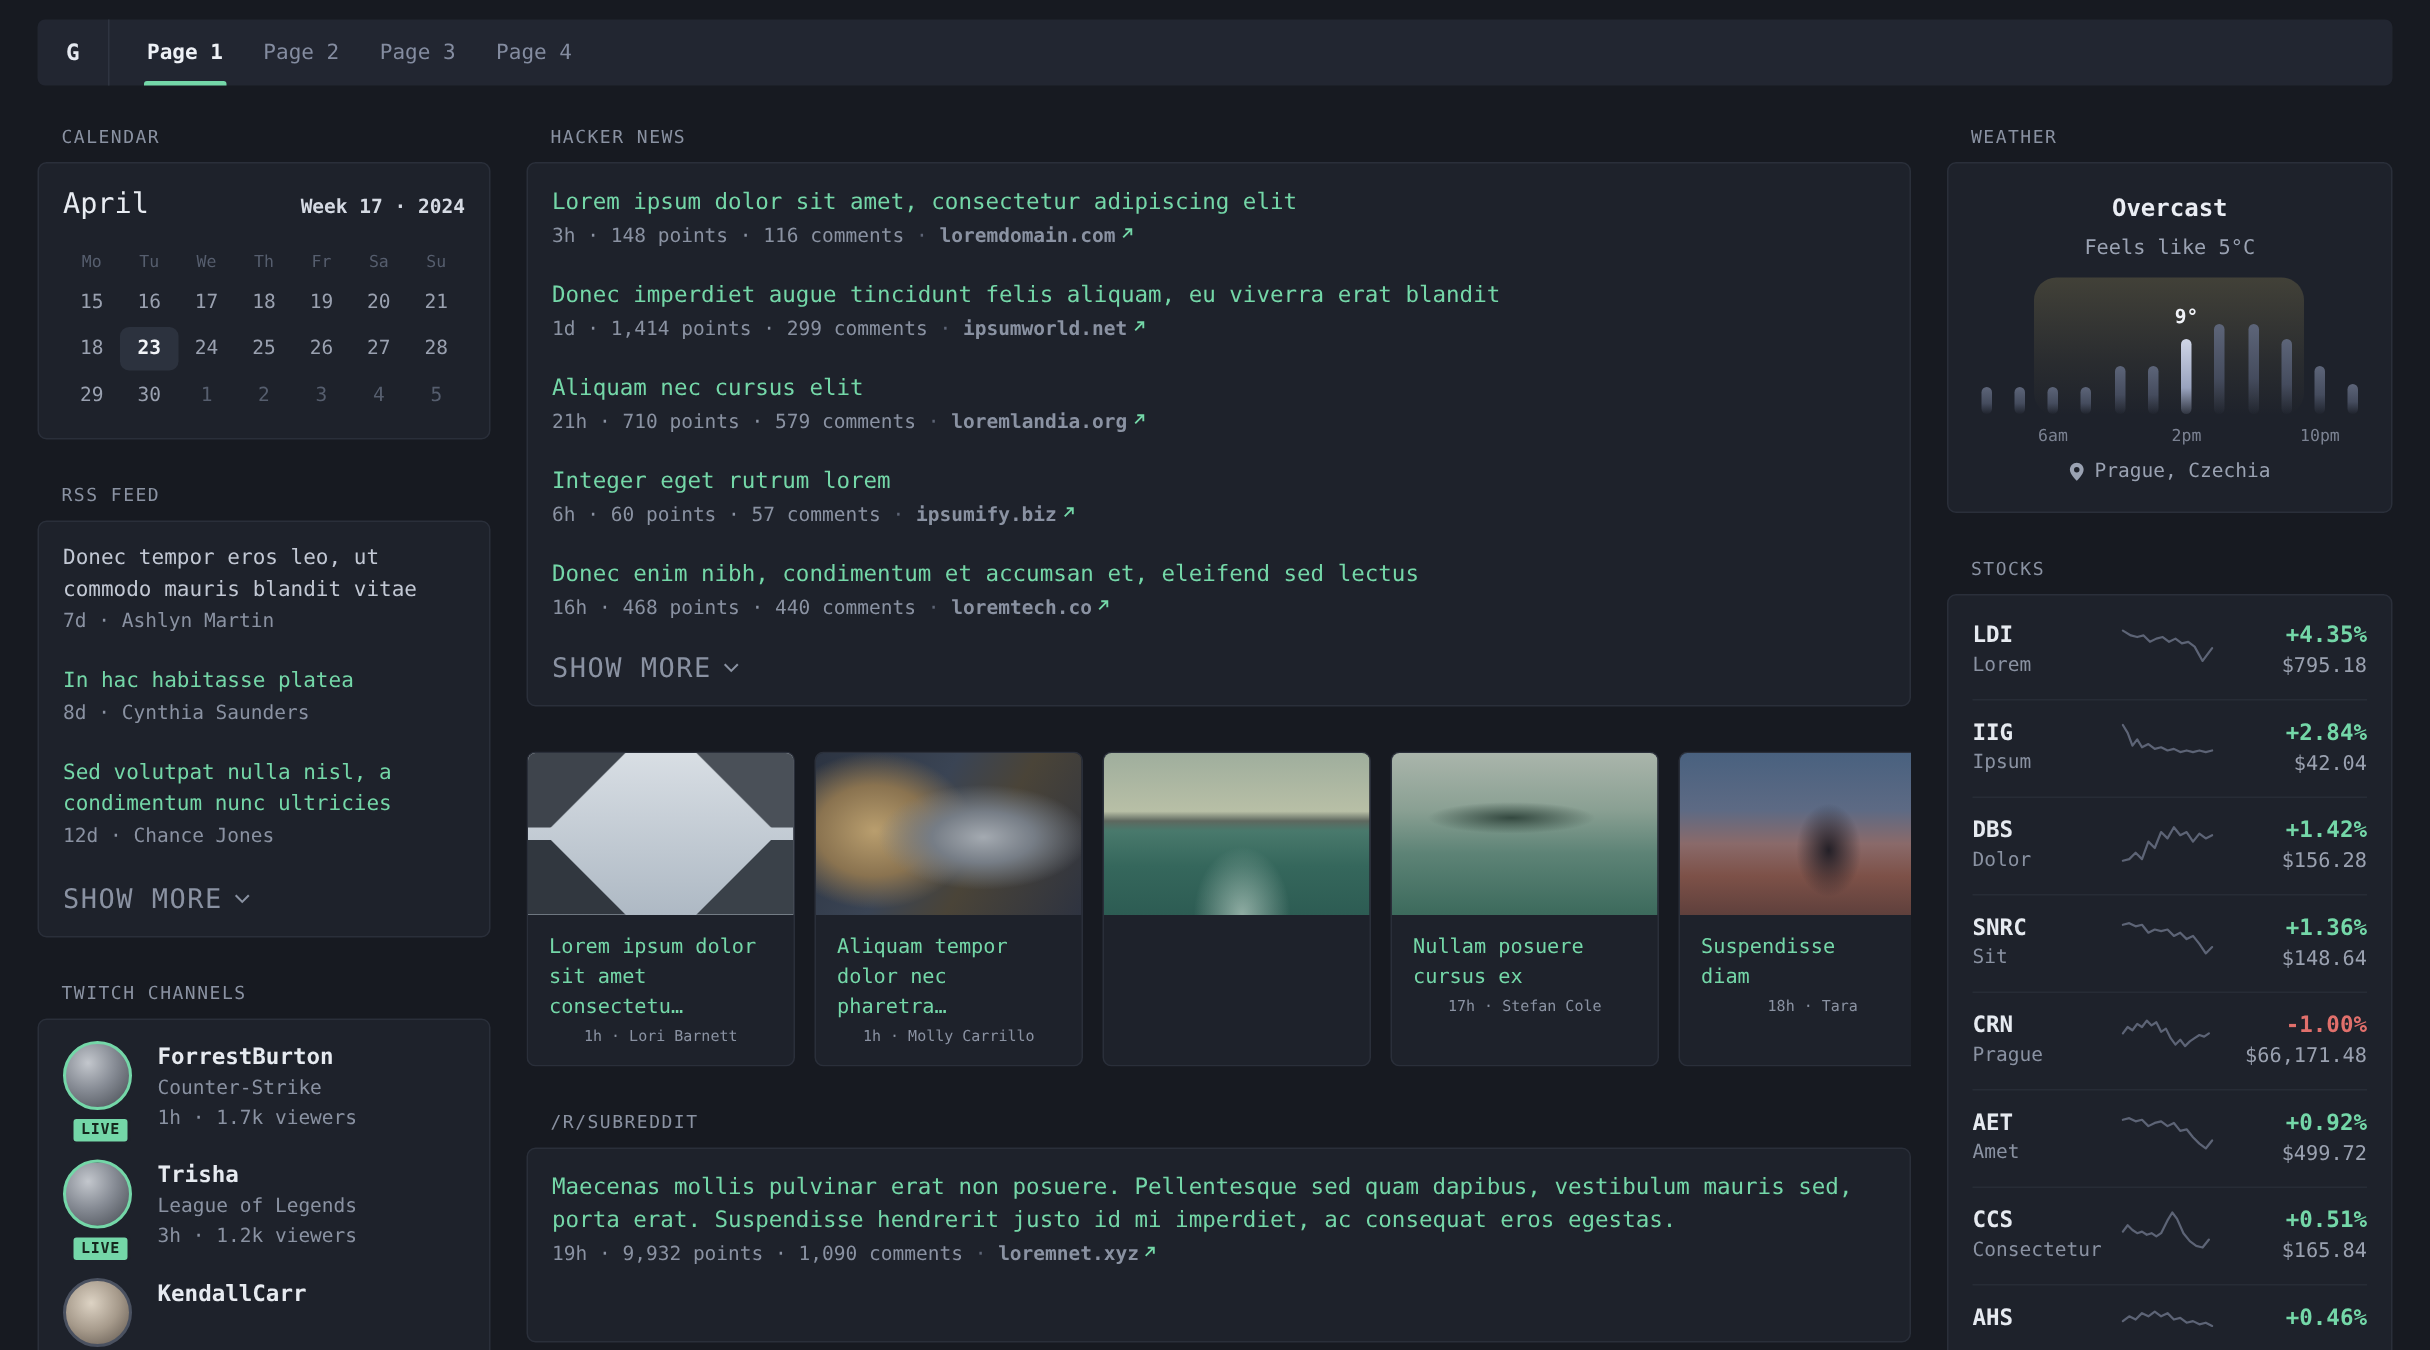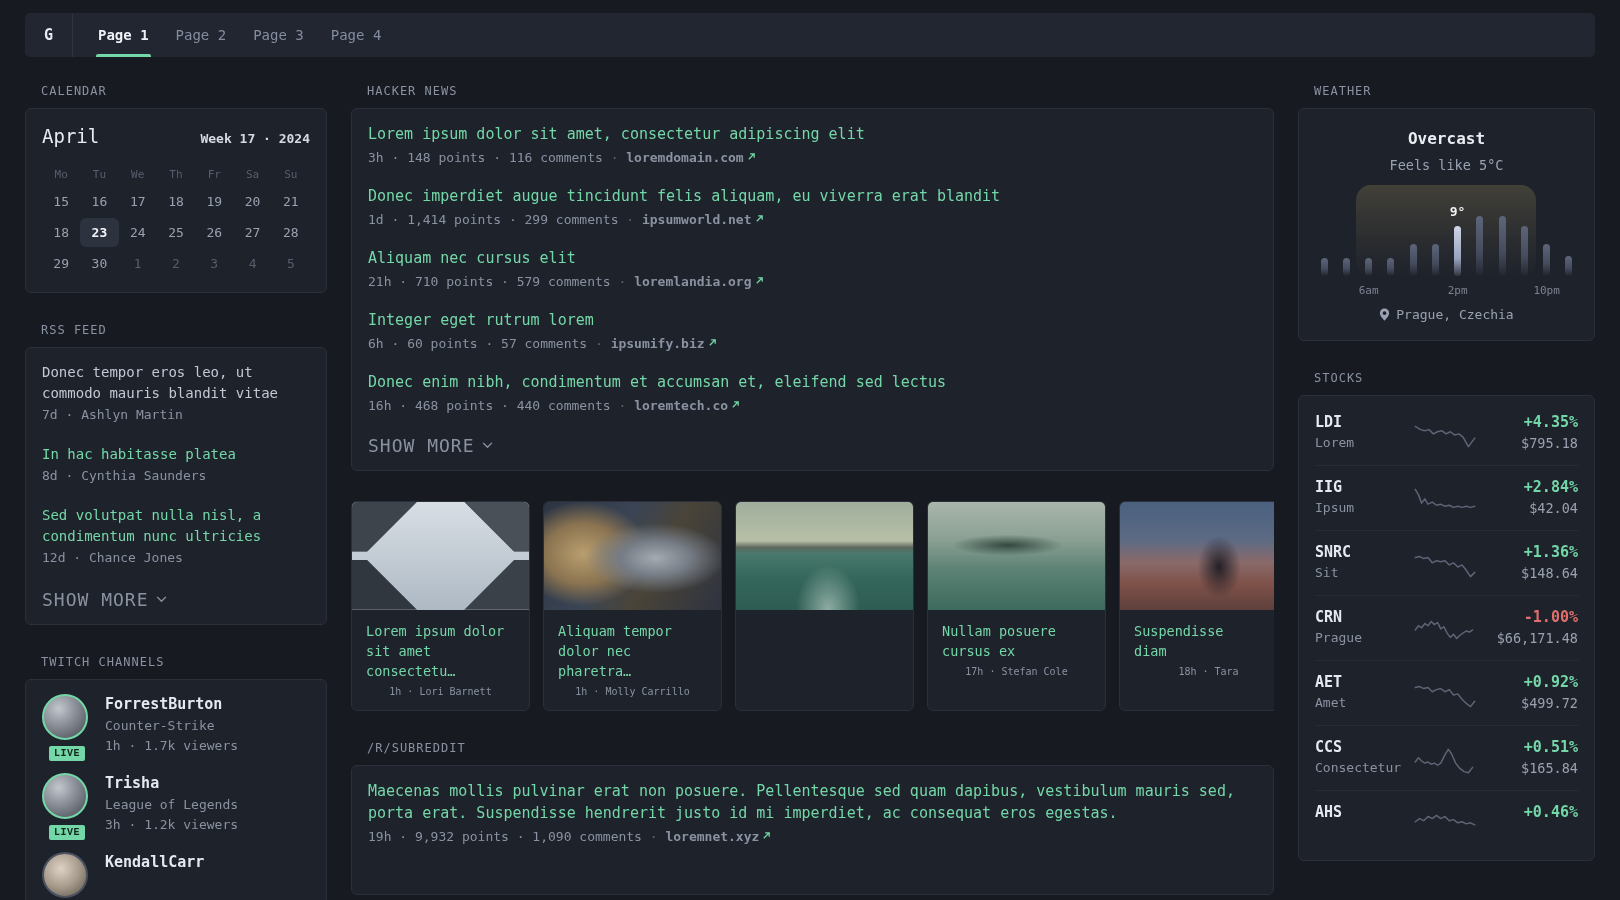--- a/index.html
+++ b/index.html
@@ -47,21 +47,21 @@
   .cal-day.selected{background:#2c323e;color:#f2f4f8;font-weight:bold;}
 
   
   .feed-item{margin-bottom:19px;}
   .feed-title{display:block;color:var(--accent);font-size:14px;line-height:21px;}
   .feed-title.read{color:var(--text2);}
   .feed-meta{color:var(--muted);font-size:13px;line-height:21px;}
 
   
   .tw-item{display:flex;gap:15px;margin-bottom:17px;}
-  .tw-avatar-wrap{position:relative;width:48px;flex:none;font-family:Liberation Mono, monospace;}
+  .tw-avatar-wrap{position:relative;width:48px;flex:none;}
   .tw-avatar{width:46px;height:46px;border-radius:50%;border:2px solid #4a5160;
     background:radial-gradient(circle at 35% 30%,#c3c7cd 0%,#878c95 45%,#43484f 100%);}
   .tw-item.live .tw-avatar{border-color:var(--accent);}
   .tw-avatar.light{background:radial-gradient(circle at 40% 35%,#ddd3c4 0%,#a69a8b 50%,#5a5149 100%);}
   .tw-live{position:absolute;left:5px;bottom:-7px;background:var(--accent);color:#15271d;
     font-size:10px;font-weight:bold;padding:2px 5px;border-radius:4px;border:2px solid var(--card);letter-spacing:.5px;}
   .tw-name{display:block;color:#e6eaf0;font-size:15px;font-weight:bold;line-height:21px;}
   .tw-game{color:var(--muted);font-size:13px;line-height:21px;}
   .tw-meta{color:var(--muted);font-size:13px;line-height:20px;}
 
@@ -118,21 +118,21 @@
     background:linear-gradient(180deg,#5d6579 0%,#454c5e 60%,rgba(69,76,94,.05) 100%);}
   .wbar.current{background:linear-gradient(180deg,#d0d6e7 0%,#99a3bf 65%,rgba(153,163,191,.15) 100%);}
   .wtemp{position:absolute;bottom:78px;left:50%;transform:translateX(-50%);
     font-size:13px;font-weight:bold;color:#f0f2f7;white-space:nowrap;}
   .wlab{position:absolute;bottom:0;left:50%;transform:translateX(-50%);
     font-size:11px;color:#7b8292;white-space:nowrap;}
   .w-loc{display:inline-flex;align-items:center;gap:6px;color:#9aa2b2;font-size:13px;margin-top:10px;}
 
   
   .stocks-card{padding:5px 16px;}
-  .stock-row{display:flex;align-items:flex-end;justify-content:space-between;padding:11px 0 12px;}
+  .stock-row{display:flex;align-items:flex-start;justify-content:space-between;padding:11px 0 12px;}
   .stock-row + .stock-row{border-top:1px solid #272c36;}
   .stock-left{width:92px;flex:none;}
   .stock-ticker{font-size:15px;font-weight:bold;color:#e6eaf0;line-height:21px;}
   .stock-name{font-size:13px;color:var(--muted);line-height:20px;min-height:20px;}
   .spark{flex:none;margin:0 6px;}
   .spark polyline{fill:none;stroke:#5d6476;stroke-width:1.4;stroke-linejoin:round;stroke-linecap:round;}
   .stock-right{flex:1;text-align:right;}
   .stock-change{font-size:15px;font-weight:bold;color:var(--accent);line-height:21px;}
   .stock-change.down{color:var(--red);}
   .stock-price{font-size:13.5px;color:#9aa1b0;line-height:20px;min-height:20px;}
@@ -560,20 +560,33 @@
               </div>
               <svg class="spark" width="64" height="34" viewBox="0 0 60 32">
                 <polyline points="2,5 5,10 8,18 11,14 14,19 18,17 22,20 26,19 30,21 34,20 38,22 42,21 46,22 50,21 54,22 58,21"></polyline>
               </svg>
               <div class="stock-right">
                 <div class="stock-change">+2.84%</div>
                 <div class="stock-price">$42.04</div>
               </div>
             </div>
 
+            <div class="stock-row">
+              <div class="stock-left">
+                <div class="stock-ticker">DBS</div>
+                <div class="stock-name">Dolor</div>
+              </div>
+              <svg class="spark" width="64" height="34" viewBox="0 0 60 32">
+                <polyline points="2,29 6,28 10,24 14,28 18,17 22,21 26,11 30,15 34,8 38,13 42,11 46,17 50,12 54,15 58,13"></polyline>
+              </svg>
+              <div class="stock-right">
+                <div class="stock-change">+1.42%</div>
+                <div class="stock-price">$156.28</div>
+              </div>
+            </div>
 
             <div class="stock-row">
               <div class="stock-left">
                 <div class="stock-ticker">SNRC</div>
                 <div class="stock-name">Sit</div>
               </div>
               <svg class="spark" width="64" height="34" viewBox="0 0 60 32">
                 <polyline points="2,8 6,7 10,9 14,8 18,13 22,11 26,12 30,11 34,15 38,13 42,17 46,15 50,20 54,26 58,22"></polyline>
               </svg>
               <div class="stock-right">

